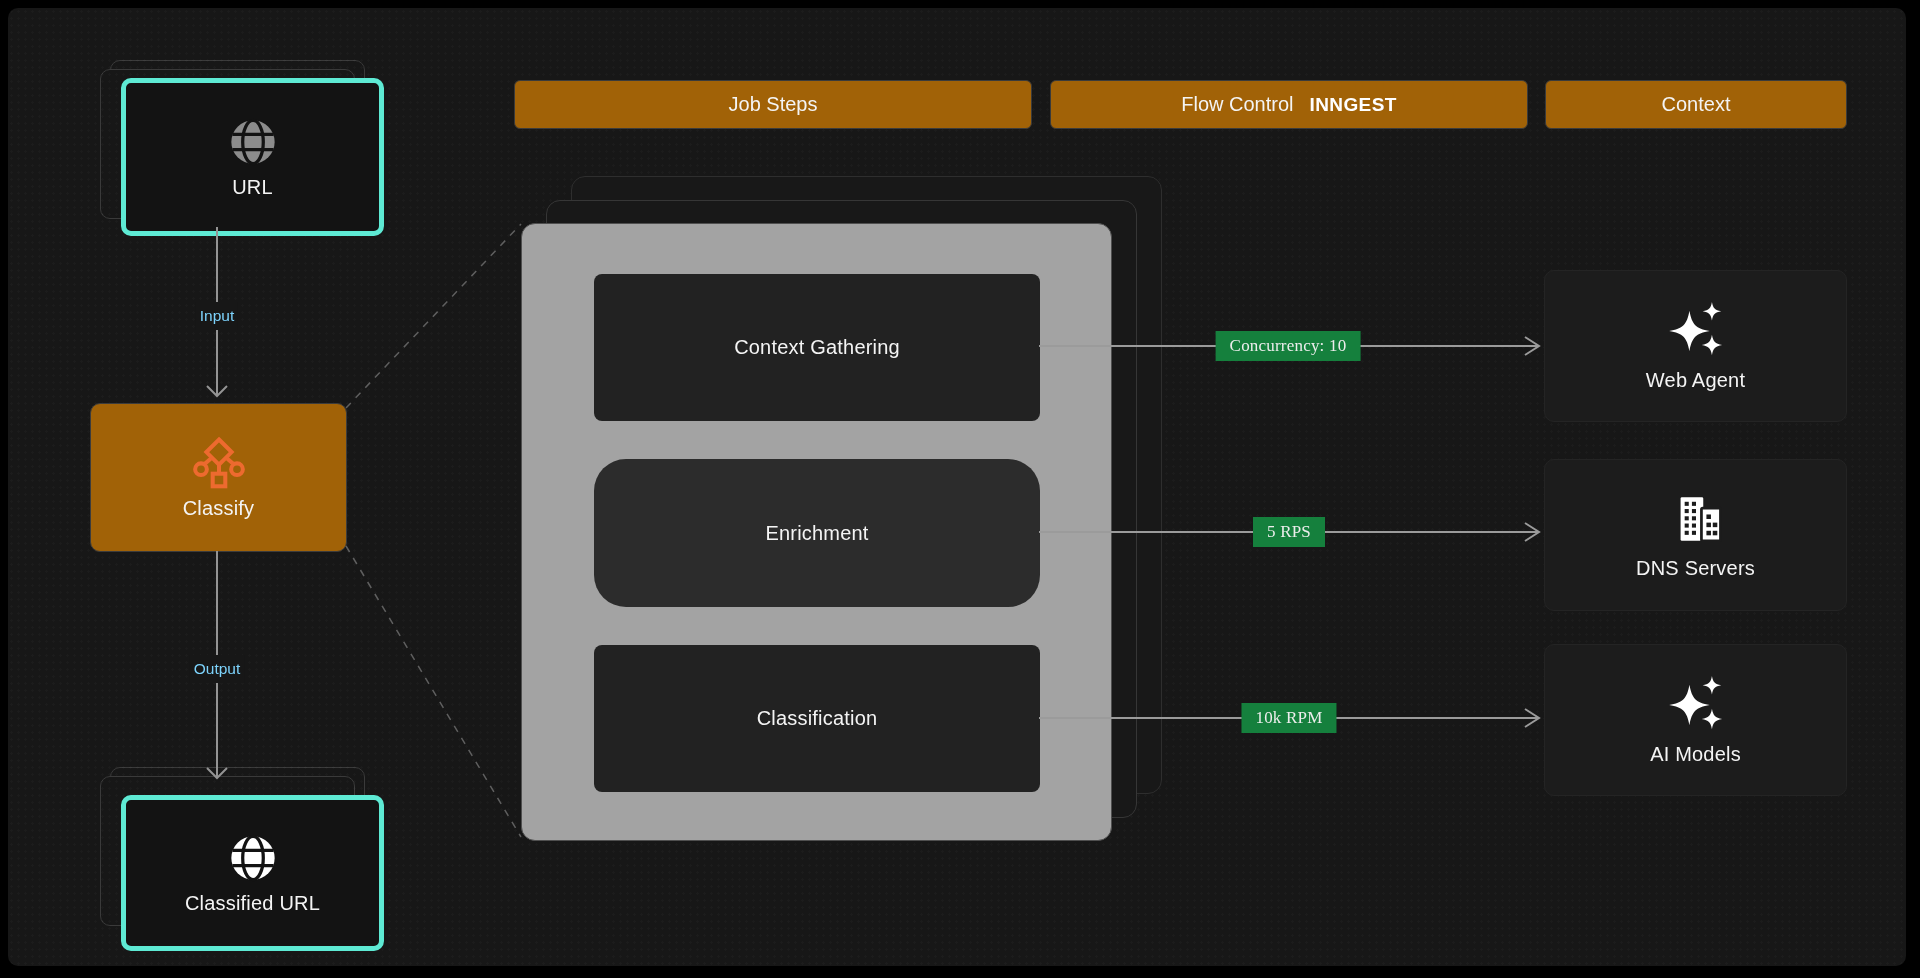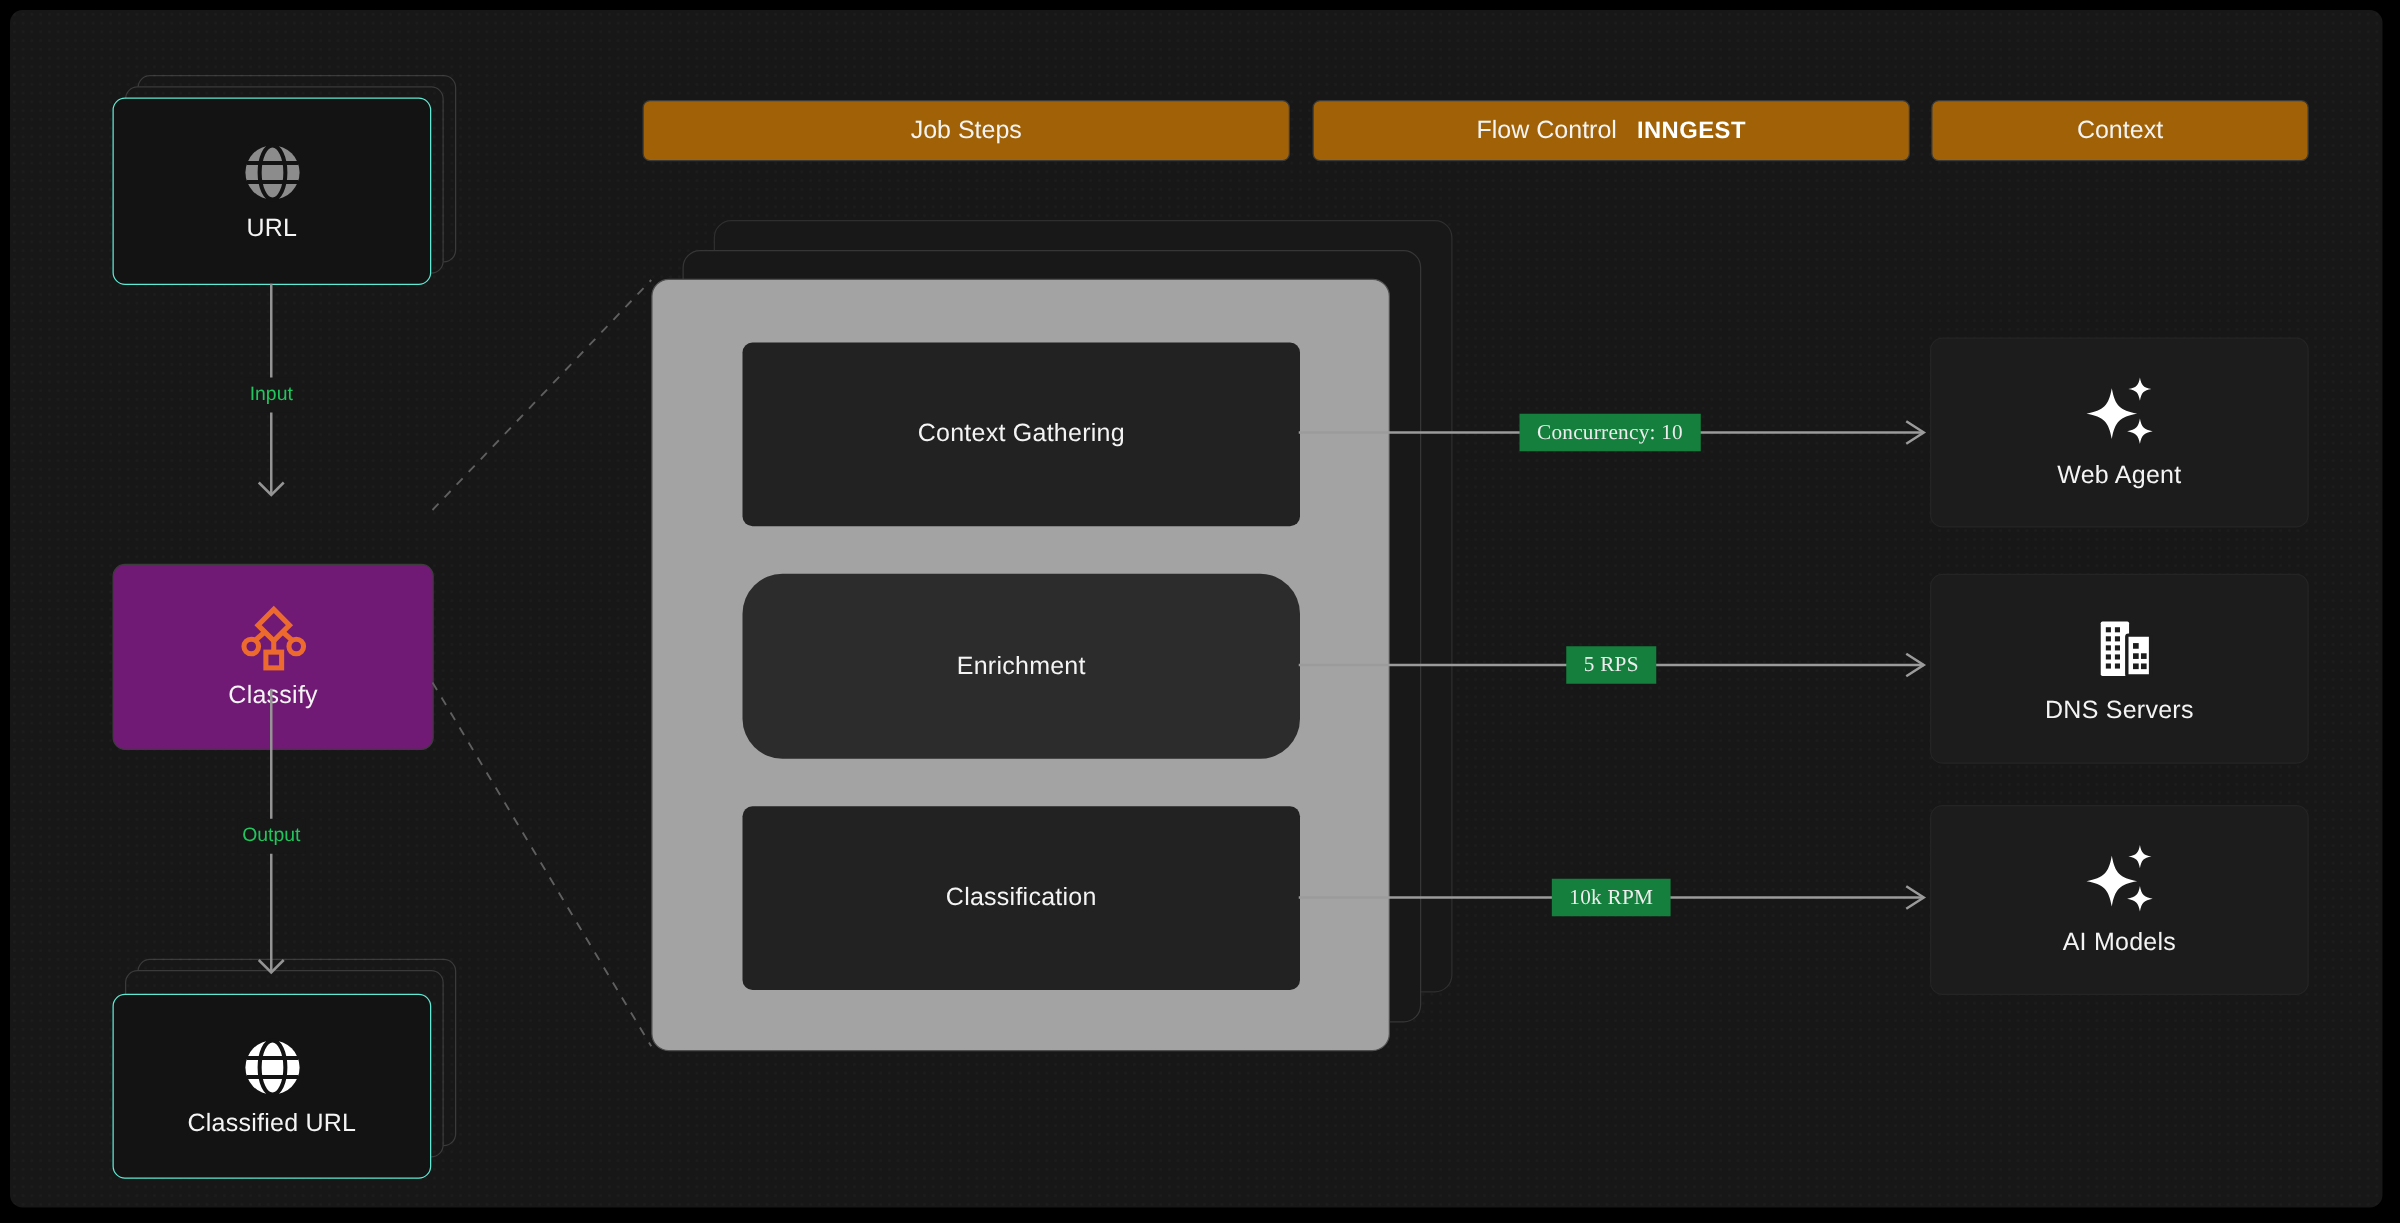--- a/index.html
+++ b/index.html
@@ -8,26 +8,26 @@
   .canvas{position:absolute;left:8px;top:8px;width:1898px;height:958px;background:#171717;
     border-radius:10px;overflow:hidden;}
   .canvas::after{content:"";position:absolute;inset:0;pointer-events:none;
     background-image:radial-gradient(rgba(255,255,255,0.025) 1px,transparent 1.2px);
     background-size:7px 7px;}
   .dots{background-image:radial-gradient(rgba(255,255,255,0.05) 1px,transparent 1.2px);
     background-size:7px 7px;}
 
   
   .ghost{position:absolute;border:1px solid #3a3a3a;background:#171717;border-radius:10px;}
-  .io-card{position:absolute;width:253px;height:148px;background:#131313;border:1px solid #5eead4;
+  .io-card{position:absolute;width:253px;height:148px;background:#131313;border:5px solid #5eead4;
+    border-radius:10px;display:flex;flex-direction:column;align-items:center;justify-content:center;
+    gap:8px;z-index:4;margin-left:31px;}
+  .node-card{position:absolute;width:255px;height:147px;background:#a16207;border:1px solid #3c3c3c;
     border-radius:10px;display:flex;flex-direction:column;align-items:center;justify-content:center;
     gap:8px;z-index:4;}
-  .node-card{position:absolute;width:255px;height:147px;background:#701a75;border:1px solid #3c3c3c;
-    border-radius:10px;display:flex;flex-direction:column;align-items:center;justify-content:center;
-    gap:8px;z-index:4;margin-top:48px;}
   .card-label{color:#f4f4f4;font-size:20px;letter-spacing:.2px;}
 
   
   .col-header{position:absolute;top:72px;height:47px;background:#a16207;border:1px solid #3a3a3a;
     border-radius:6px;display:flex;align-items:center;justify-content:center;gap:16px;z-index:4;}
   .col-header .lbl{color:#f4f4f4;font-size:20px;}
   .col-header .brand{color:#fff;font-size:19px;font-weight:800;letter-spacing:.4px;}
 
   
   .stack-layer{position:absolute;width:589px;height:616px;border-radius:14px;background:#181818;}
@@ -44,21 +44,21 @@
   .ctx-card{position:absolute;left:1536px;width:301px;height:150px;background:#1c1c1c;
     border:1px solid #242424;border-radius:10px;display:flex;flex-direction:column;align-items:center;
     justify-content:center;gap:9px;z-index:4;}
 
   
   svg.lines{position:absolute;left:0;top:0;width:1920px;height:978px;z-index:5;pointer-events:none;}
 
   
   .arrow-label{position:absolute;transform:translate(-50%,-50%);background:#15803d;color:#ededed;
     font-size:17px;padding:5px 14px;z-index:6;white-space:nowrap;letter-spacing:.2px;font-family:Liberation Serif, serif;}
-  .io-label{position:absolute;transform:translate(-50%,-50%);background:#171717;color:#22c55e;
+  .io-label{position:absolute;transform:translate(-50%,-50%);background:#171717;color:#7dd3fc;
     font-size:15.5px;padding:5px 4px;z-index:6;white-space:nowrap;}
 </style>
 </head>
 <body>
 
 <div class="frame">
   <div class="canvas">
 
     <div class="stack-layer stack-back dots"></div>
     <div class="stack-layer stack-mid dots"></div>

